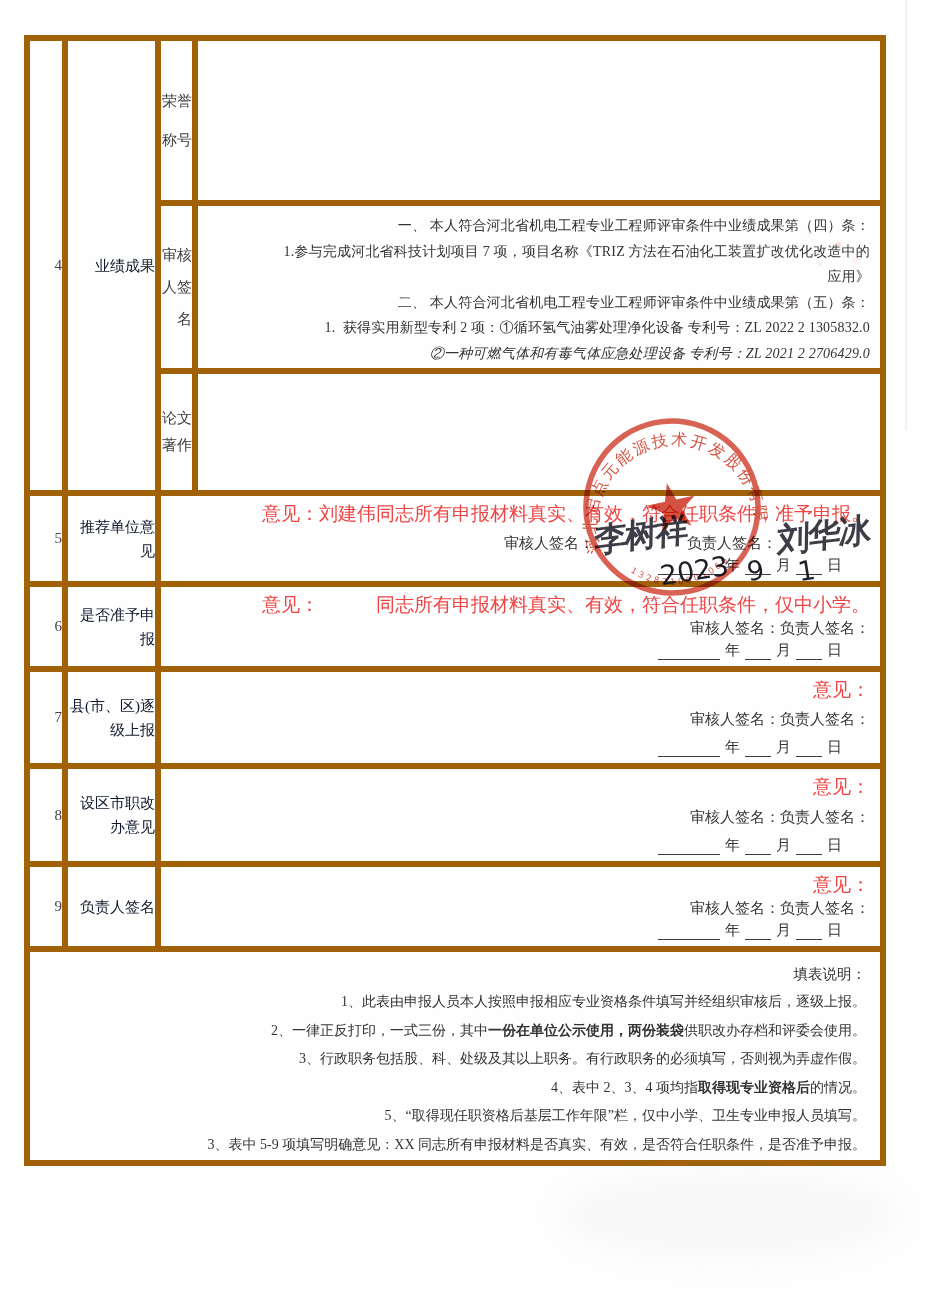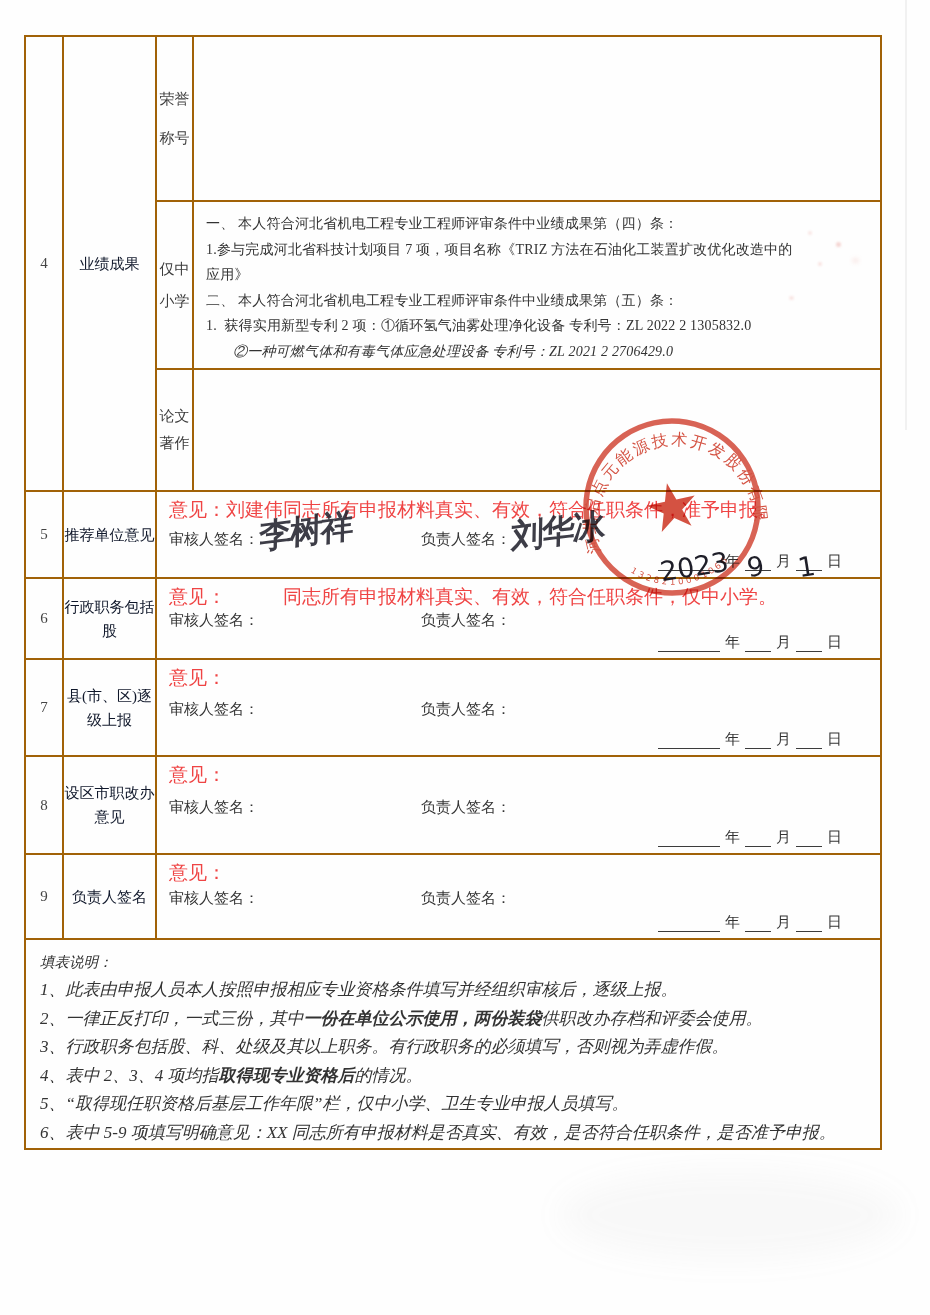--- a/index.html
+++ b/index.html
@@ -9,25 +9,26 @@
     color:#3a3a3a;overflow:hidden;
   }
   .page{position:relative;width:930px;height:1315px;background:#fefefe;}
   
   table.form{
     position:absolute;left:24px;top:35px;width:856px;height:1077px;
     border-collapse:collapse;table-layout:fixed;
     border:2px solid #7a7a7a;
   }
   table.form td{
-    border:2px solid #a16207;
+    border:6px solid #a16207;
     vertical-align:middle;
     font-size:15px;
     padding:0;
     overflow:visible;
+    text-align:right;
   }
   col.c-num{width:38px;}
   col.c-label{width:93px;}
   col.c-sub{width:37px;}
   col.c-content{width:688px;}
   tr.r4a{height:165px;} tr.r4b{height:168px;} tr.r4c{height:122px;}
   tr.r5{height:80px;} tr.r6{height:78px;} tr.r7{height:97px;}
   tr.r8{height:98px;} tr.r9{height:85px;} tr.rnotes{height:184px;}
   td.num{text-align:center;font-size:15px;color:#444;}
   td.rlabel{
@@ -70,24 +71,24 @@
     gap:5px;font-size:15px;color:#333;padding-right:28px;line-height:20px;
   }
   .uline{display:inline-block;border-bottom:1.4px solid #3c3c3c;position:relative;height:18px;}
   .uline.yr{width:62px;} .uline.mo{width:26px;} .uline.dy{width:26px;}
   .hw-date{
     position:absolute;left:2px;bottom:-7px;font-size:27px;color:#1e1e28;
     font-family:"DejaVu Sans",sans-serif;transform:rotate(-9deg);
     white-space:nowrap;font-weight:500;
   }
   
-  td.notes-cell{vertical-align:top;font-style:italic;}
+  td.notes-cell{vertical-align:top;}
   .notes-wrap{padding:9px 14px 0 14px;}
   .notes-title{font-size:14.5px;line-height:27px;color:#2f2f2f;}
-  .note-line{font-size:17px;line-height:28.6px;color:#333;white-space:pre-wrap;}
+  .note-line{font-size:14px;line-height:28.6px;color:#333;white-space:pre-wrap;}
   
   .stamp{
     position:absolute;left:577px;top:412px;width:190px;height:190px;
     transform:rotate(-12deg);mix-blend-mode:multiply;opacity:.88;
     pointer-events:none;
   }
   .stamp svg{width:100%;height:100%;}
   
   .speckle{position:absolute;border-radius:50%;background:rgba(214,70,55,0.22);filter:blur(1px);}
   .sp1{left:836px;top:242px;width:5px;height:5px;}
@@ -116,21 +117,21 @@
     </colgroup>
 
     <tbody>
         <tr class="r4a">
       <td class="num" rowspan="3">4</td>
       <td class="rlabel" rowspan="3">业绩成果</td>
       <td class="vlabel">荣誉称号</td>
       <td class="ach"></td>
     </tr>
     <tr class="r4b">
-      <td class="vlabel">仅中小学</td>
+      <td class="vlabel">审核人签名</td>
       <td class="ach">
         <div class="ach-wrap">
           <div class="ach-line">一、 本人符合河北省机电工程专业工程师评审条件中业绩成果第（四）条：</div>
           <div class="ach-line">1.参与完成河北省科技计划项目 7 项，项目名称《TRIZ 方法在石油化工装置扩改优化改造中的</div>
           <div class="ach-line">应用》</div>
           <div class="ach-line">二、 本人符合河北省机电工程专业工程师评审条件中业绩成果第（五）条：</div>
           <div class="ach-line">1.  获得实用新型专利 2 项：①循环氢气油雾处理净化设备 专利号：ZL 2022 2 1305832.0</div>
           <div class="ach-line indent">②一种可燃气体和有毒气体应急处理设备 专利号：ZL 2021 2 2706429.0</div>
         </div>
       </td>
@@ -162,21 +163,21 @@
                   <span class="hw-date">1</span>
                 </span>
             <span>日</span>
           </div>
         </div>
       </td>
     </tr>
 
     <tr class="r6">
       <td class="num">6</td>
-      <td class="rlabel">行政职务包括股</td>
+      <td class="rlabel">是否准予申报</td>
       <td class="opcell" colspan="2">
         <div class="op-wrap">
           <div class="op-line">意见：　　　同志所有申报材料真实、有效，符合任职条件，仅中小学。</div>
           <div class="sig-line">
             <span class="sig-block-l"><span>审核人签名：</span><span class="hw-sig"></span></span><span class="sig-block-r"><span>负责人签名：</span><span class="hw-sig"></span></span>
           </div>
           <div class="date-line">
             <span class="uline yr">
                   <span class="hw-date"></span>
                 </span>
@@ -260,21 +261,21 @@
     <tr class="rnotes">
       <td class="notes-cell" colspan="4">
         <div class="notes-wrap">
           <div class="notes-title">填表说明：</div>
           <div>
                 <div class="note-line"><span>1、此表由申报人员本人按照申报相应专业资格条件填写并经组织审核后，逐级上报。</span></div>
                 <div class="note-line"><span>2、一律正反打印，一式三份，其中</span><span style="font-weight: bold;">一份在单位公示使用，两份装袋</span><span>供职改办存档和评委会使用。</span></div>
                 <div class="note-line"><span>3、行政职务包括股、科、处级及其以上职务。有行政职务的必须填写，否则视为弄虚作假。</span></div>
                 <div class="note-line"><span>4、表中 2、3、4 项均指</span><span style="font-weight: bold;">取得现专业资格后</span><span>的情况。</span></div>
                 <div class="note-line"><span>5、“取得现任职资格后基层工作年限”栏，仅中小学、卫生专业申报人员填写。</span></div>
-                <div class="note-line"><span>6、表中 5-9 项填写明确意见：XX 同志所有申报材料是否真实、有效，是否符合任职条件，是否准予申报。</span></div>
+                <div class="note-line"><span>3、表中 5-9 项填写明确意见：XX 同志所有申报材料是否真实、有效，是否符合任职条件，是否准予申报。</span></div>
               </div>
         </div>
       </td>
     </tr>
   </tbody>
     </table>
 
   <div class="stamp">
     <svg viewBox="0 0 190 190" xmlns="http://www.w3.org/2000/svg">
       <defs>

